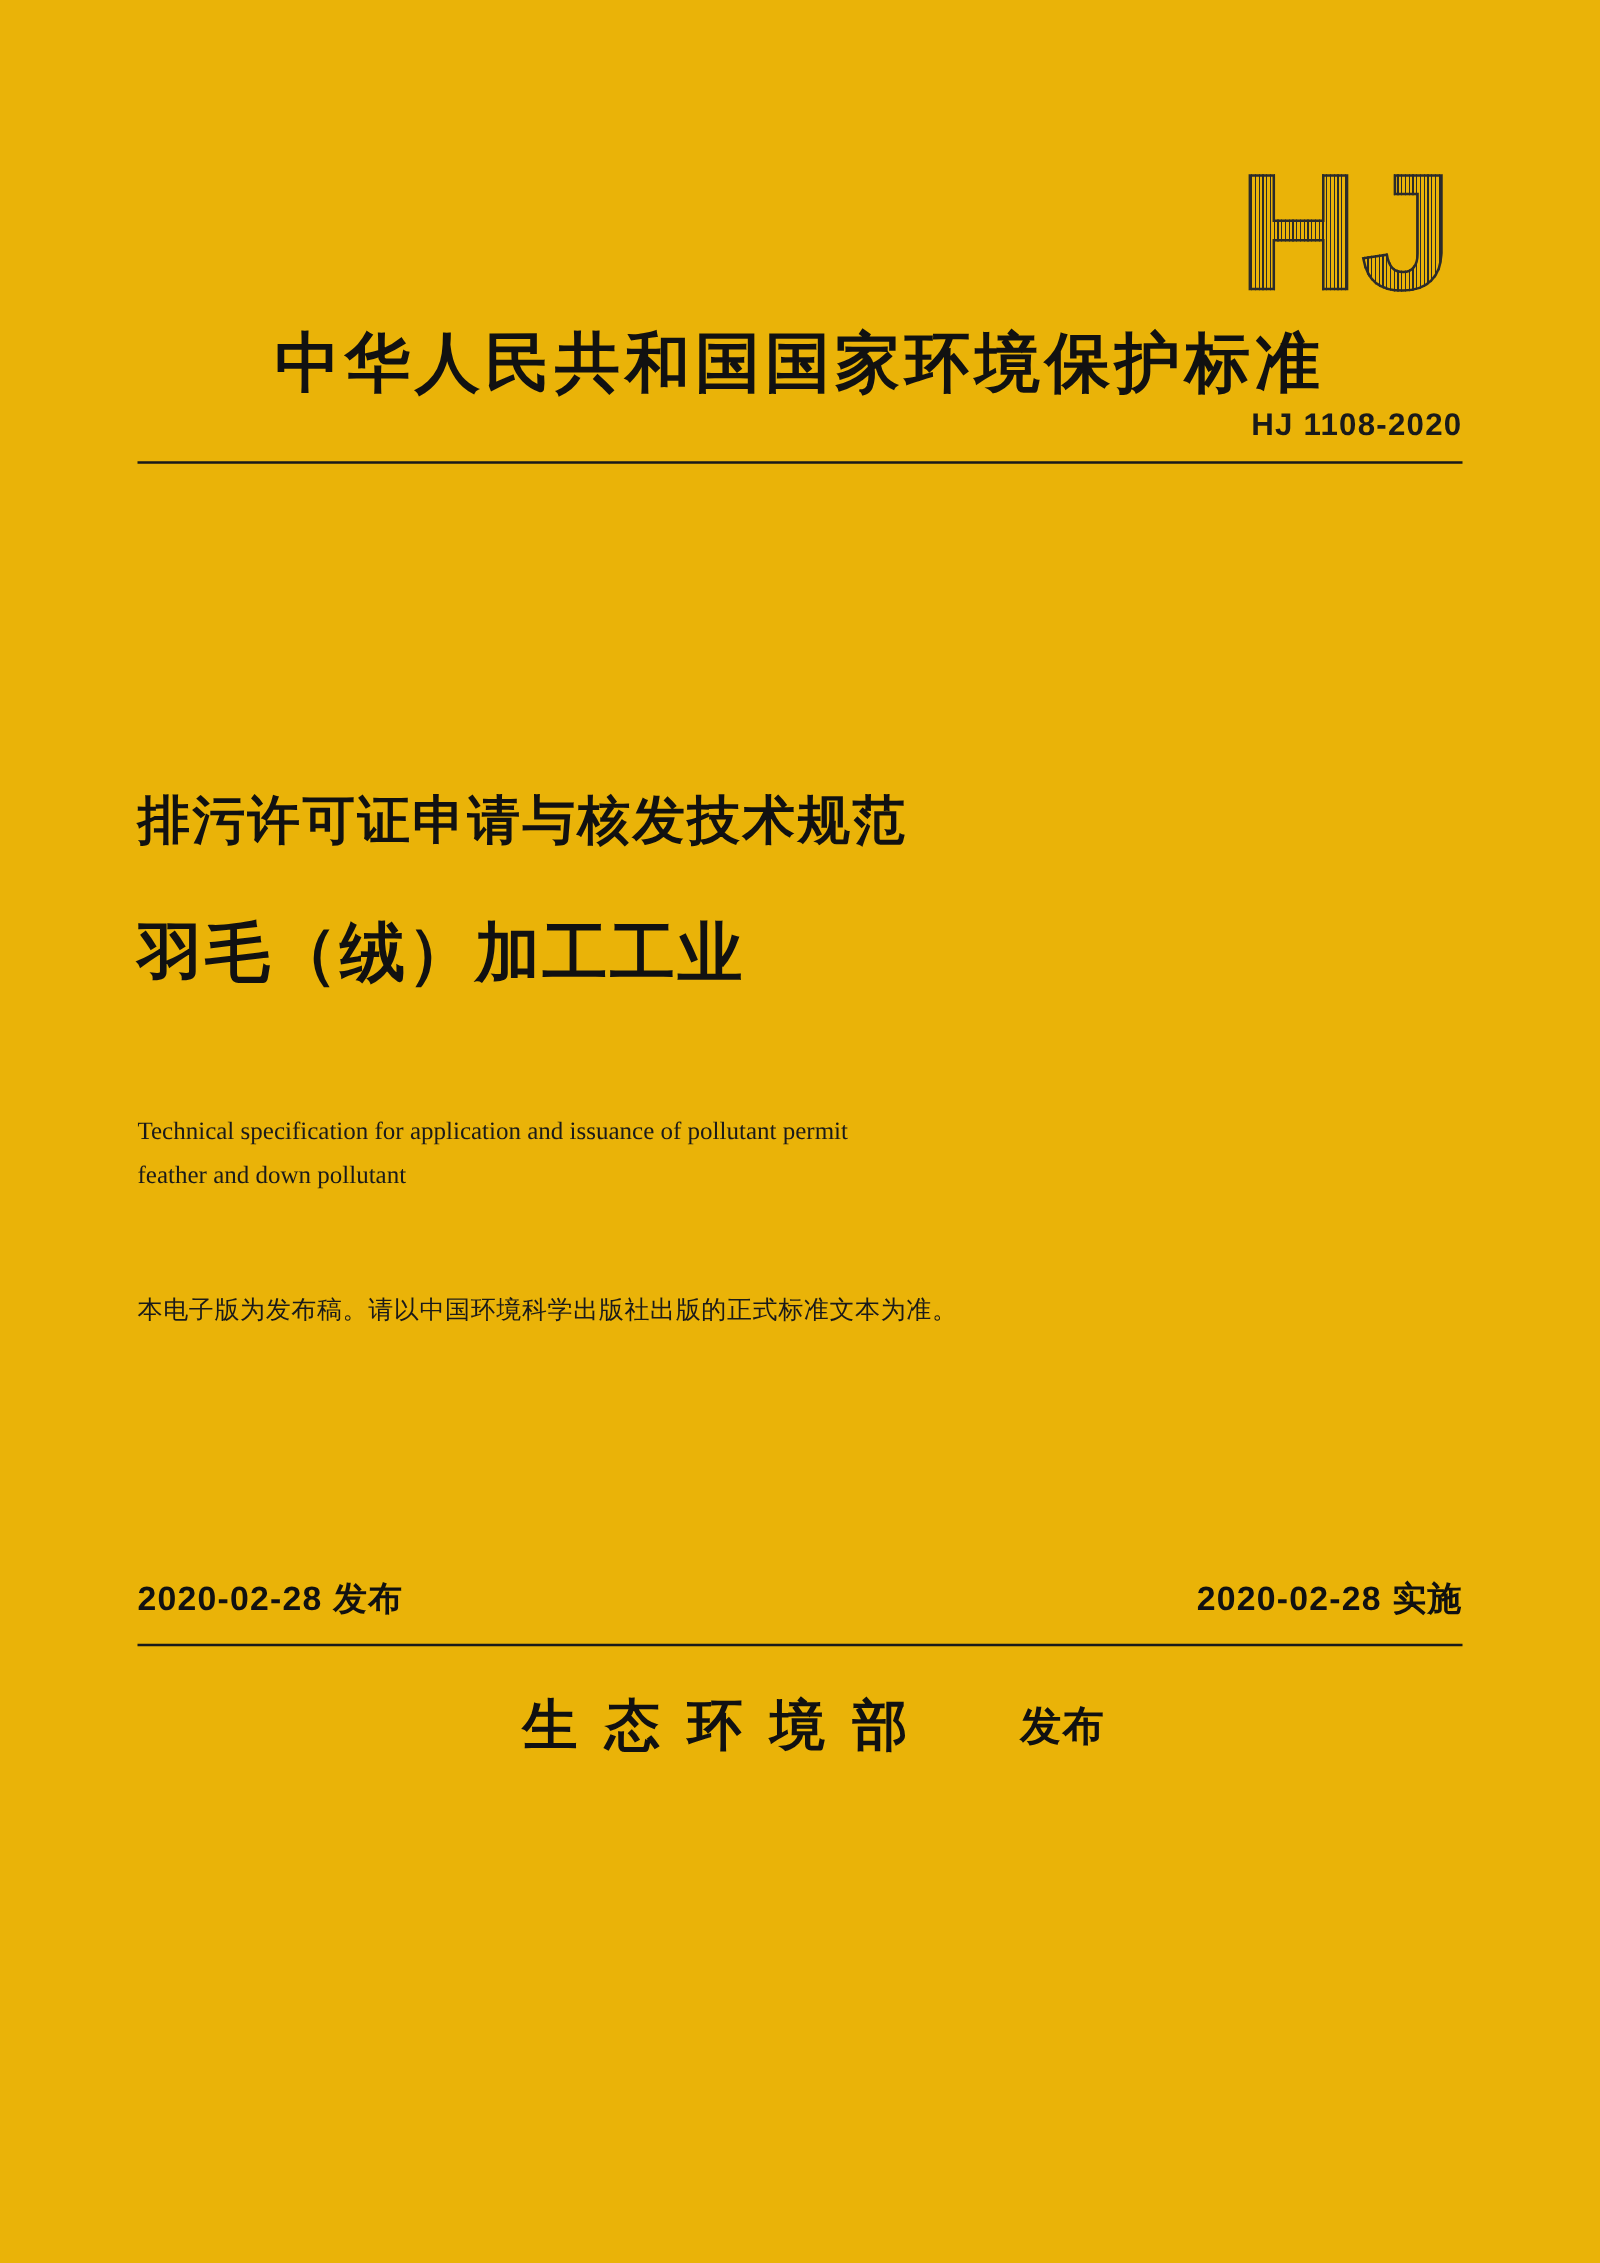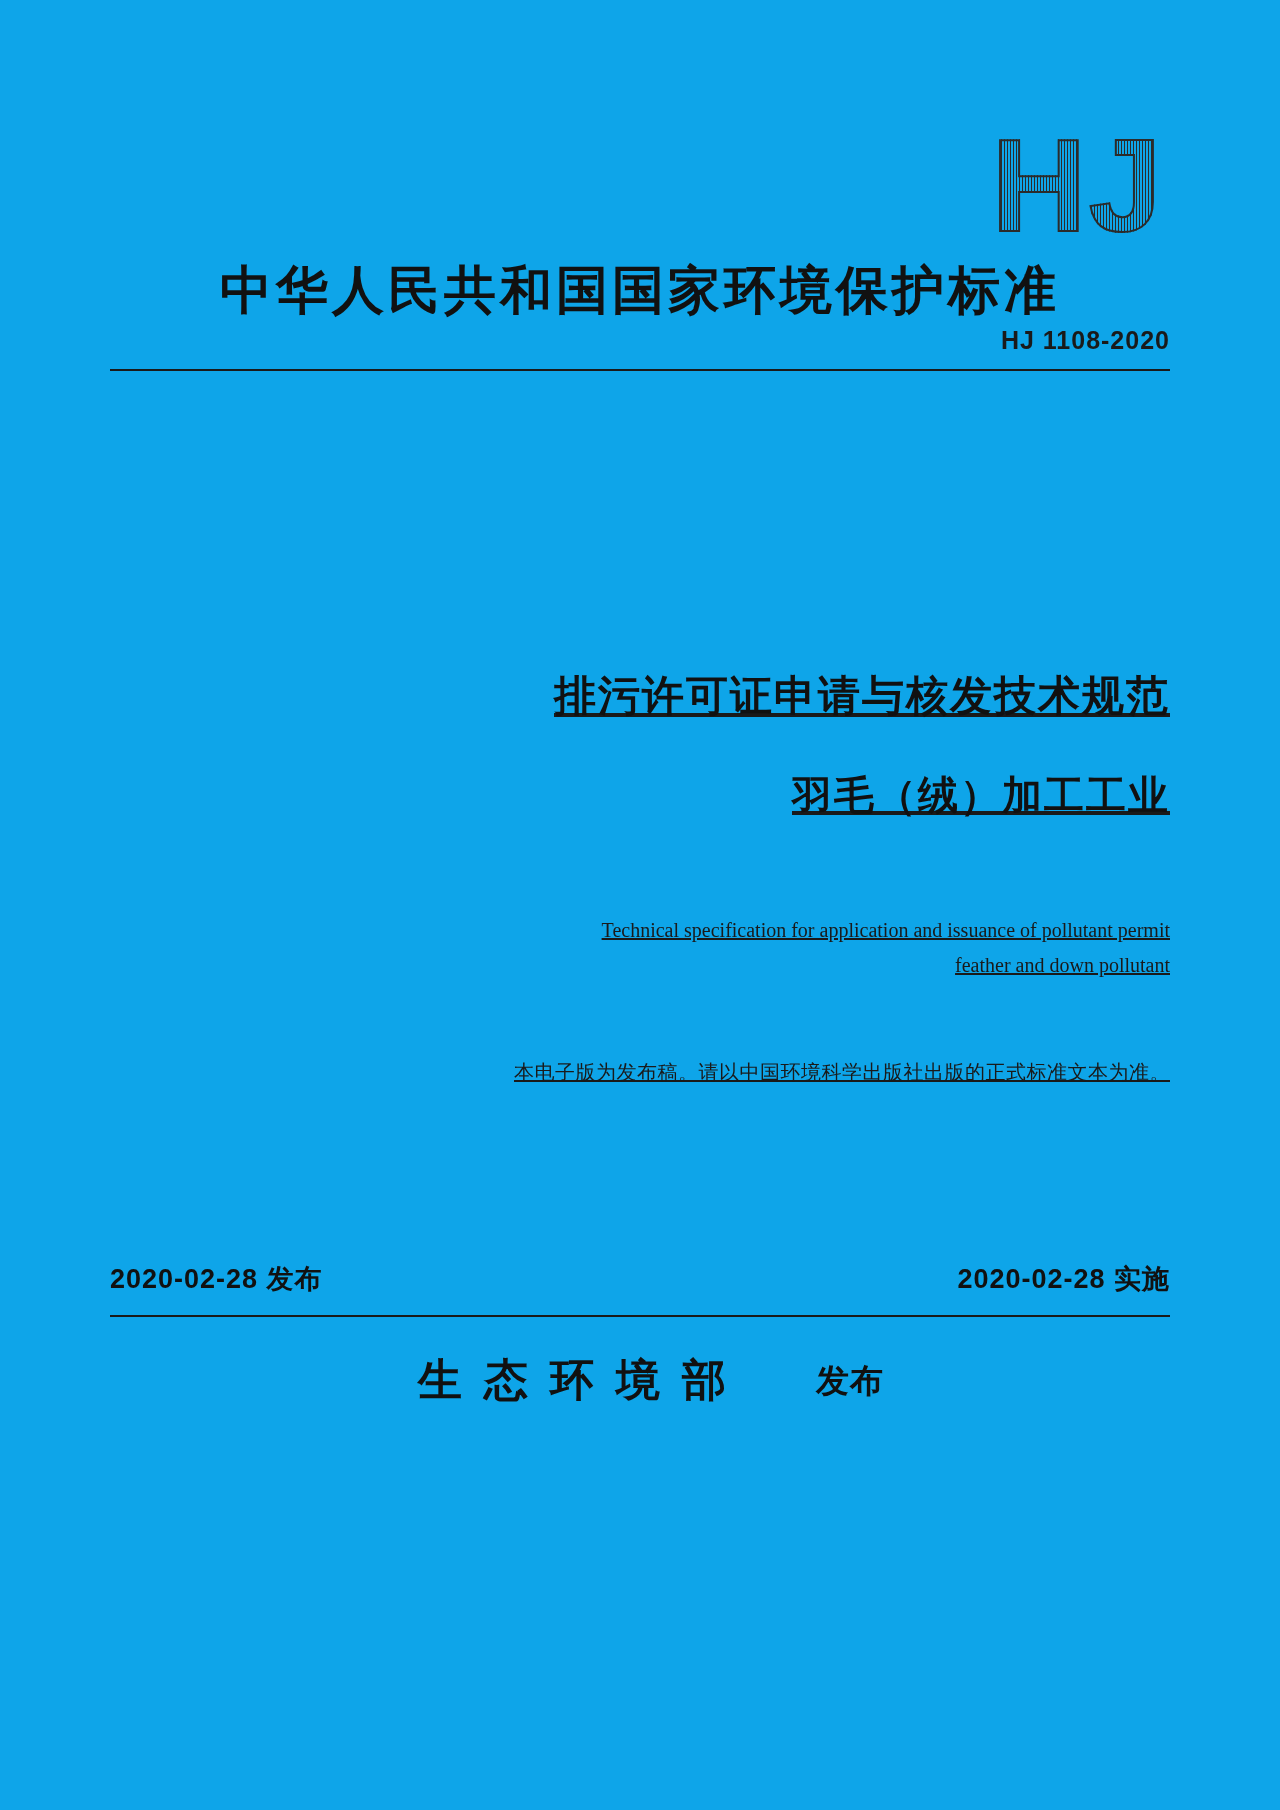--- a/index.html
+++ b/index.html
@@ -5,21 +5,21 @@
   html, body {
     margin: 0;
     padding: 0;
     background: #ffffff;
   }
   .page {
     position: relative;
     width: 1280px;
     height: 1810px;
     margin: 0 auto;
-    background: #0ea5e9;
+    background: #eab308;
     font-family: "Liberation Sans", sans-serif;
     color: #1a1a1a;
     overflow: hidden;
   }
 
   
   .header-block {
     position: absolute;
     left: 110px;
     right: 110px;
@@ -64,33 +64,32 @@
     margin-top: 14px;
     border-top: 2px solid #1a1a1a;
     height: 0;
   }
 
   
   .title-block {
     position: absolute;
     left: 110px;
     right: 110px;
-    top: 668px;
-    text-align: right;
-    text-decoration: underline;
+    top: 628px;
+    text-align: left;
   }
   .title-cn-1 {
     font-size: 42px;
     font-weight: 700;
     letter-spacing: 2px;
     color: #111;
   }
   .title-cn-2 {
     margin-top: 44px;
-    font-size: 40px;
+    font-size: 52px;
     font-weight: 700;
     letter-spacing: 2px;
     color: #111;
   }
   .title-en {
     margin-top: 90px;
     font-family: "Liberation Serif", serif;
     font-size: 20px;
     line-height: 1.75;
     color: #1a1a1a;

